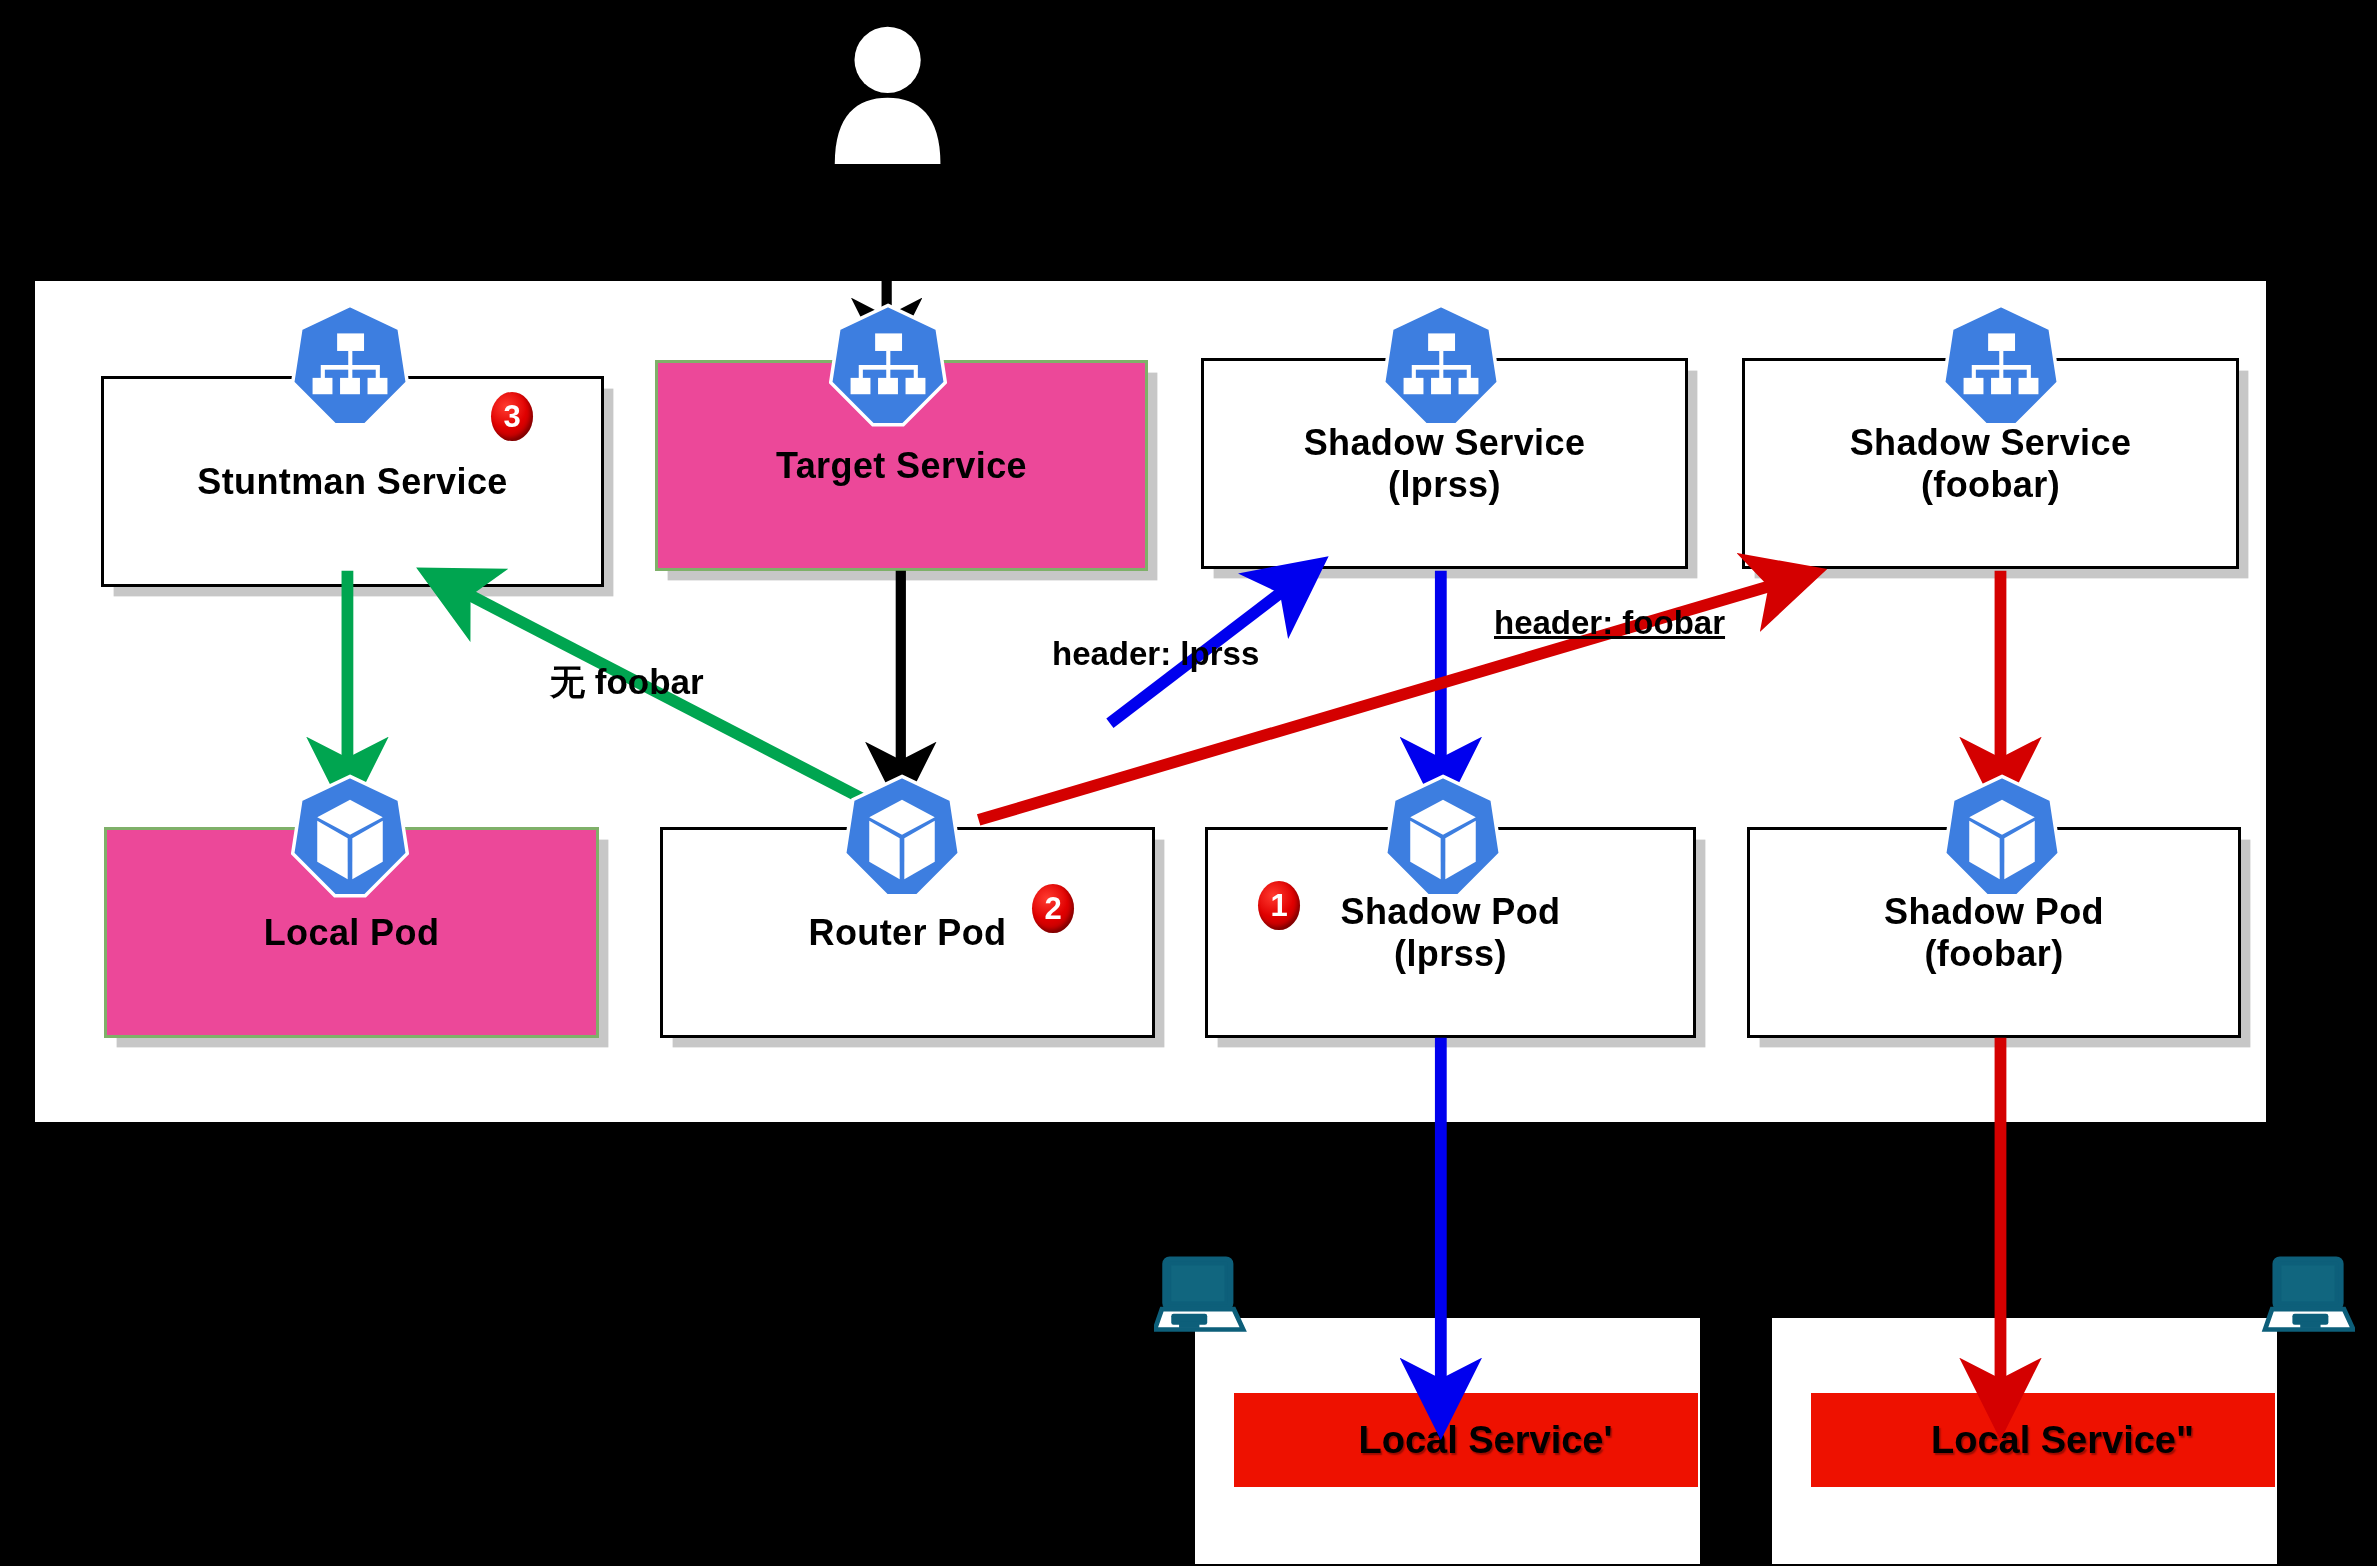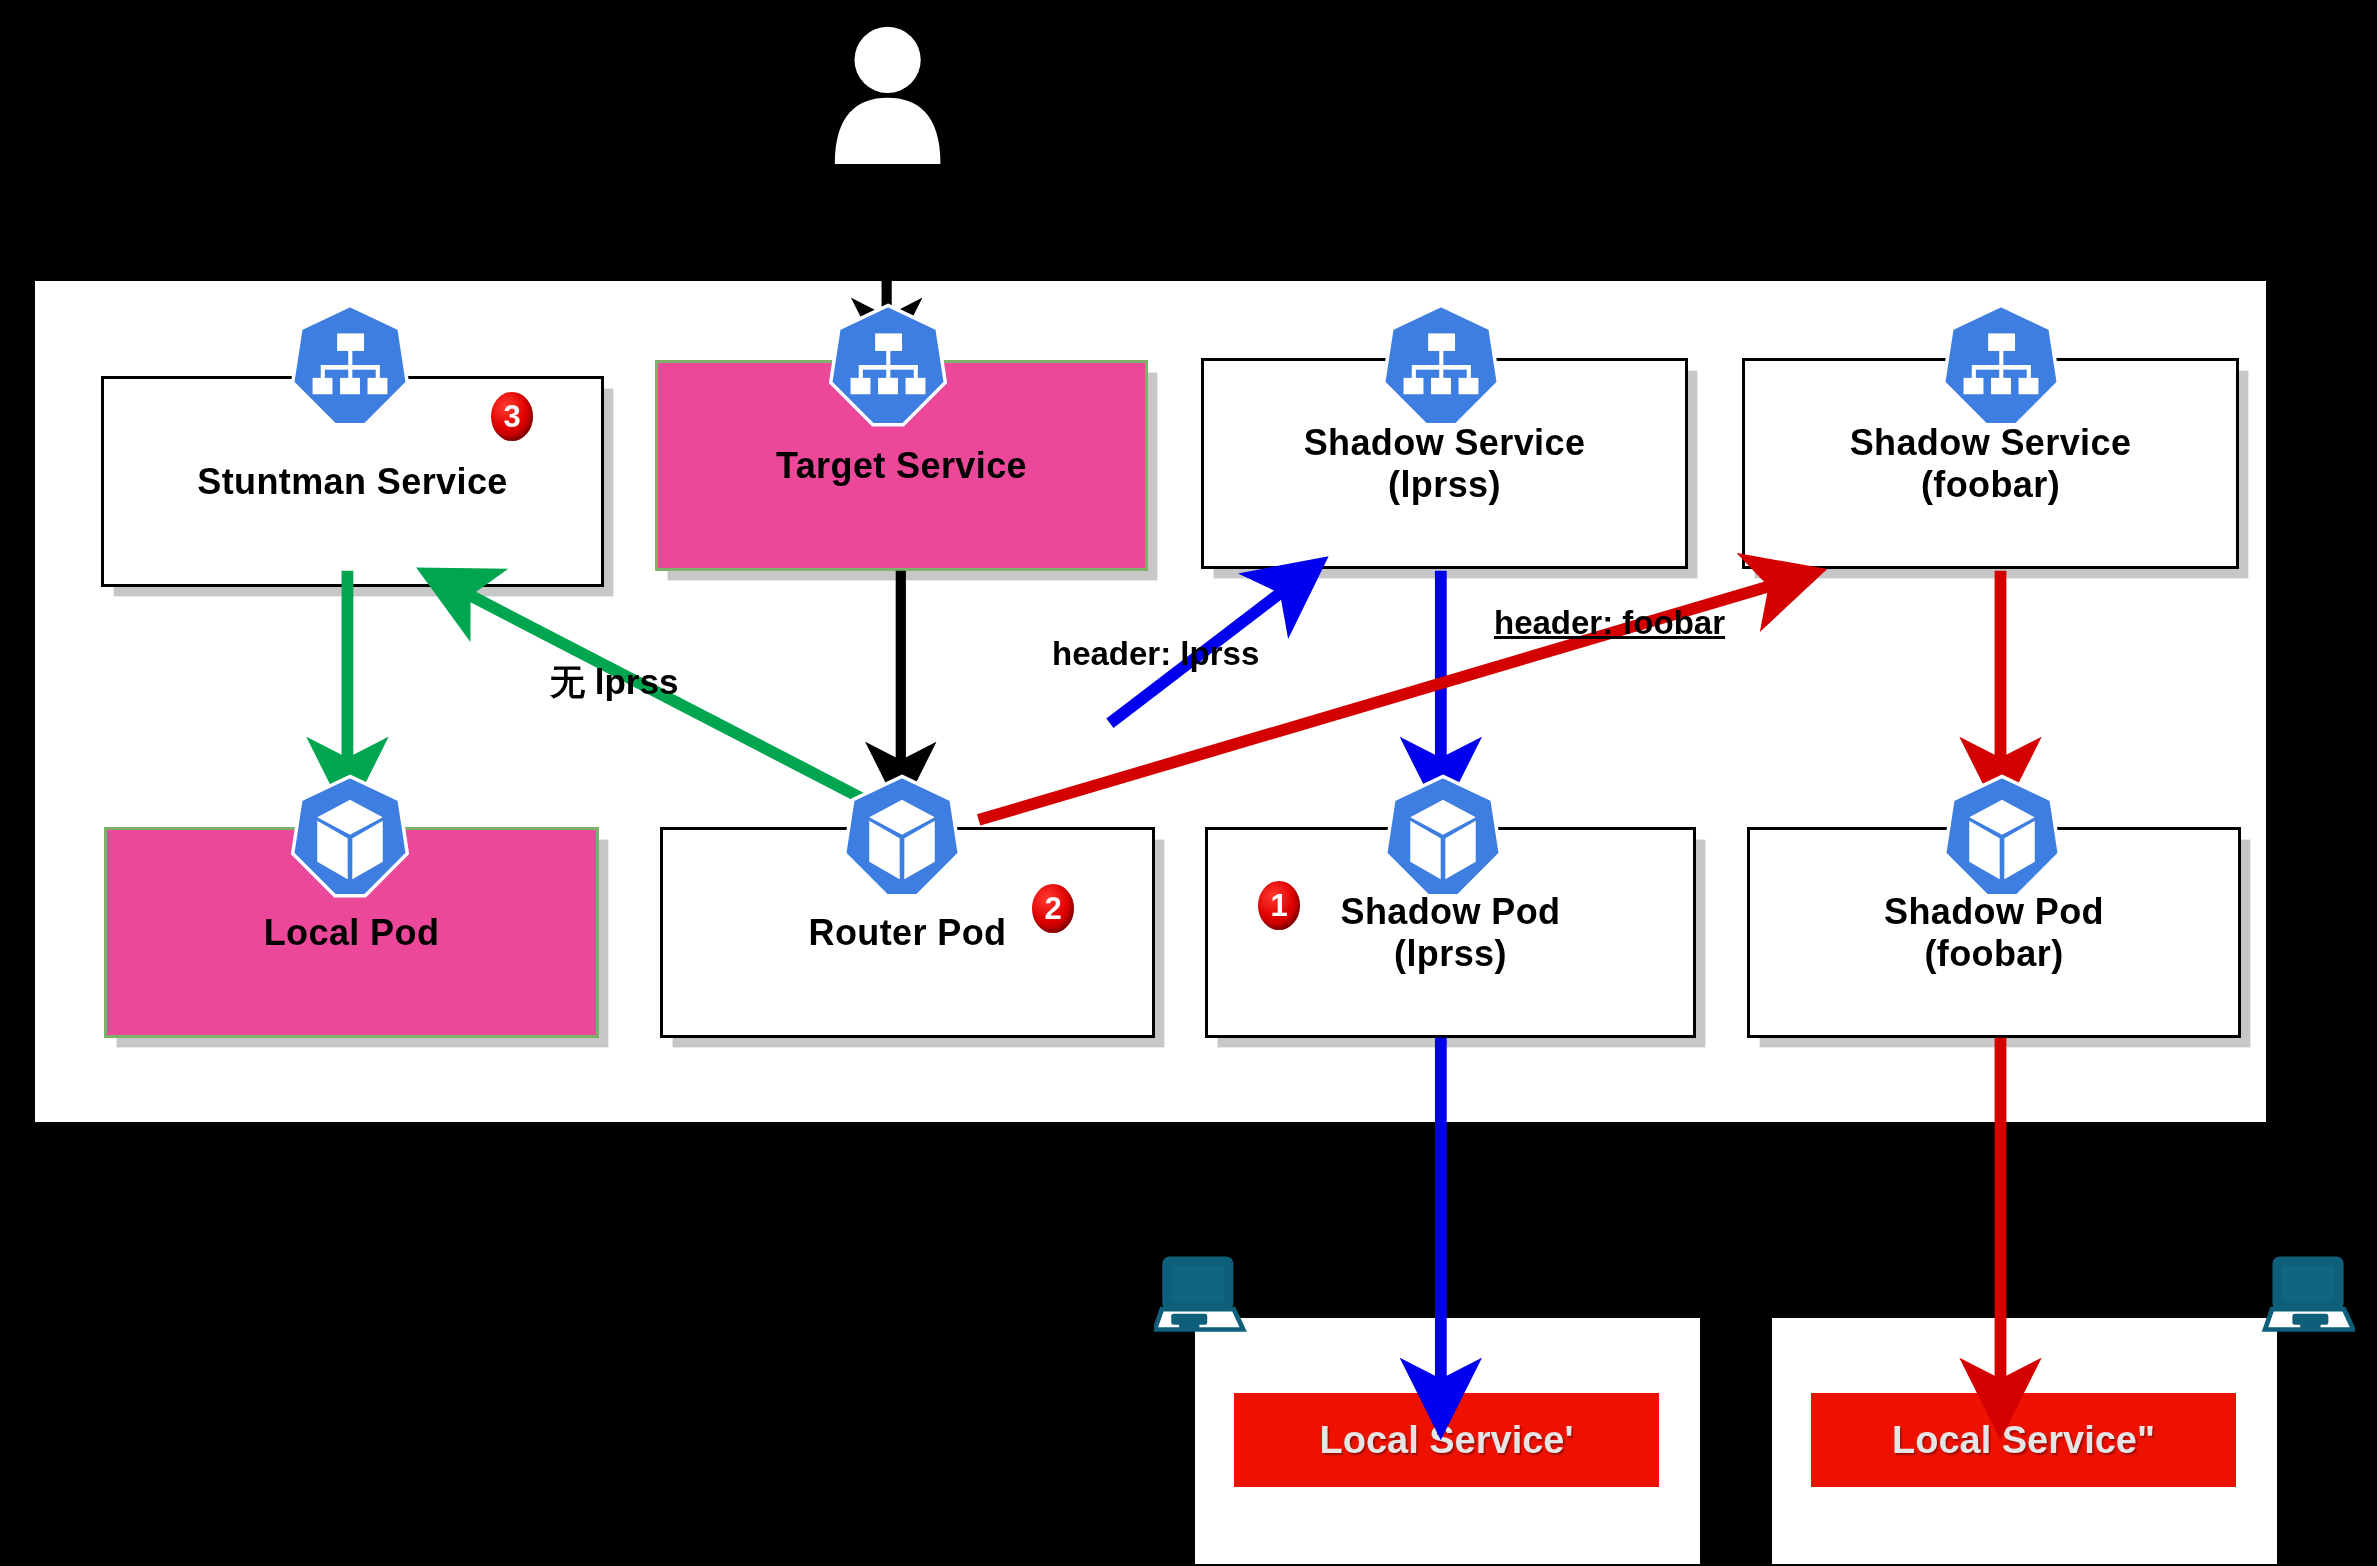--- a/index.html
+++ b/index.html
@@ -25,23 +25,23 @@
         background:radial-gradient(circle at 36% 30%, #ff3b30 0%, #e00000 48%, #a50000 100%);
         color:#fff;font-weight:bold;font-size:31px;line-height:49px;text-align:center;
         z-index:9;box-shadow:inset -2.4px -3.1px 4.7px rgba(0,0,0,.35);}
 
   
   .edge-label{position:absolute;font-weight:bold;color:#000;white-space:nowrap;z-index:8;}
 
   
   .localbox{position:absolute;box-sizing:border-box;border:3.9px solid #000;background:#fff;
             box-shadow:7.9px 7.9px 0 -1.6px rgba(0,0,0,0.18);}
-  .localchip{position:absolute;background:#ee1100;color:#e5e5e5;font-weight:bold;
+  .localchip{position:absolute;background:#ee1100;color:#000000;font-weight:bold;
              display:flex;align-items:center;justify-content:center;
-             text-shadow:1.6px 1.6px 1.6px rgba(0,0,0,.35);}
+             text-shadow:1.6px 1.6px 1.6px rgba(0,0,0,.35);padding-left:39px;}
 
   .laptop{position:absolute;width:108px;height:86px;z-index:7;}
   .laptop svg{width:100%;height:100%;display:block;}
 
   .person{position:absolute;z-index:7;}
   svg.arrows{position:absolute;left:0;top:0;width:2377px;height:1566px;
              pointer-events:none;z-index:4;}
 </style>
 </head>
 <body>
@@ -188,21 +188,21 @@
     <rect x="26" y="53" width="49" height="4" fill="#ffffff"></rect>
     <rect x="25" y="53" width="3.5" height="12" fill="#ffffff"></rect>
     <rect x="48.5" y="53" width="3.5" height="12" fill="#ffffff"></rect>
     <rect x="72" y="53" width="3.5" height="12" fill="#ffffff"></rect>
     <rect x="18" y="64" width="17" height="14" fill="#ffffff"></rect>
     <rect x="41.5" y="64" width="17" height="14" fill="#ffffff"></rect>
     <rect x="65" y="64" width="17" height="14" fill="#ffffff"></rect>
   </svg>
 </div>
 
-<div class="edge-label" style="left:550px;top:659px;font-size:35px;">无 lprss</div>
+<div class="edge-label" style="left:550px;top:659px;font-size:35px;">无 foobar</div>
 <div class="edge-label" style="left:1052px;top:635px;font-size:33px;">header: lprss</div>
 <div class="edge-label" style="left:1494px;top:604px;font-size:33px;text-decoration:underline;">header: foobar</div>
 
 <div class="node green" style="left:104px;top:827px;width:495px;height:211px;">
   <div class="label" style="font-size:36px;">
     <span>Local  Pod</span>
   </div>
 </div>
 <div class="k8s-ico" style="left:291px;top:774px;">
   <svg viewBox="0 0 100 106">

